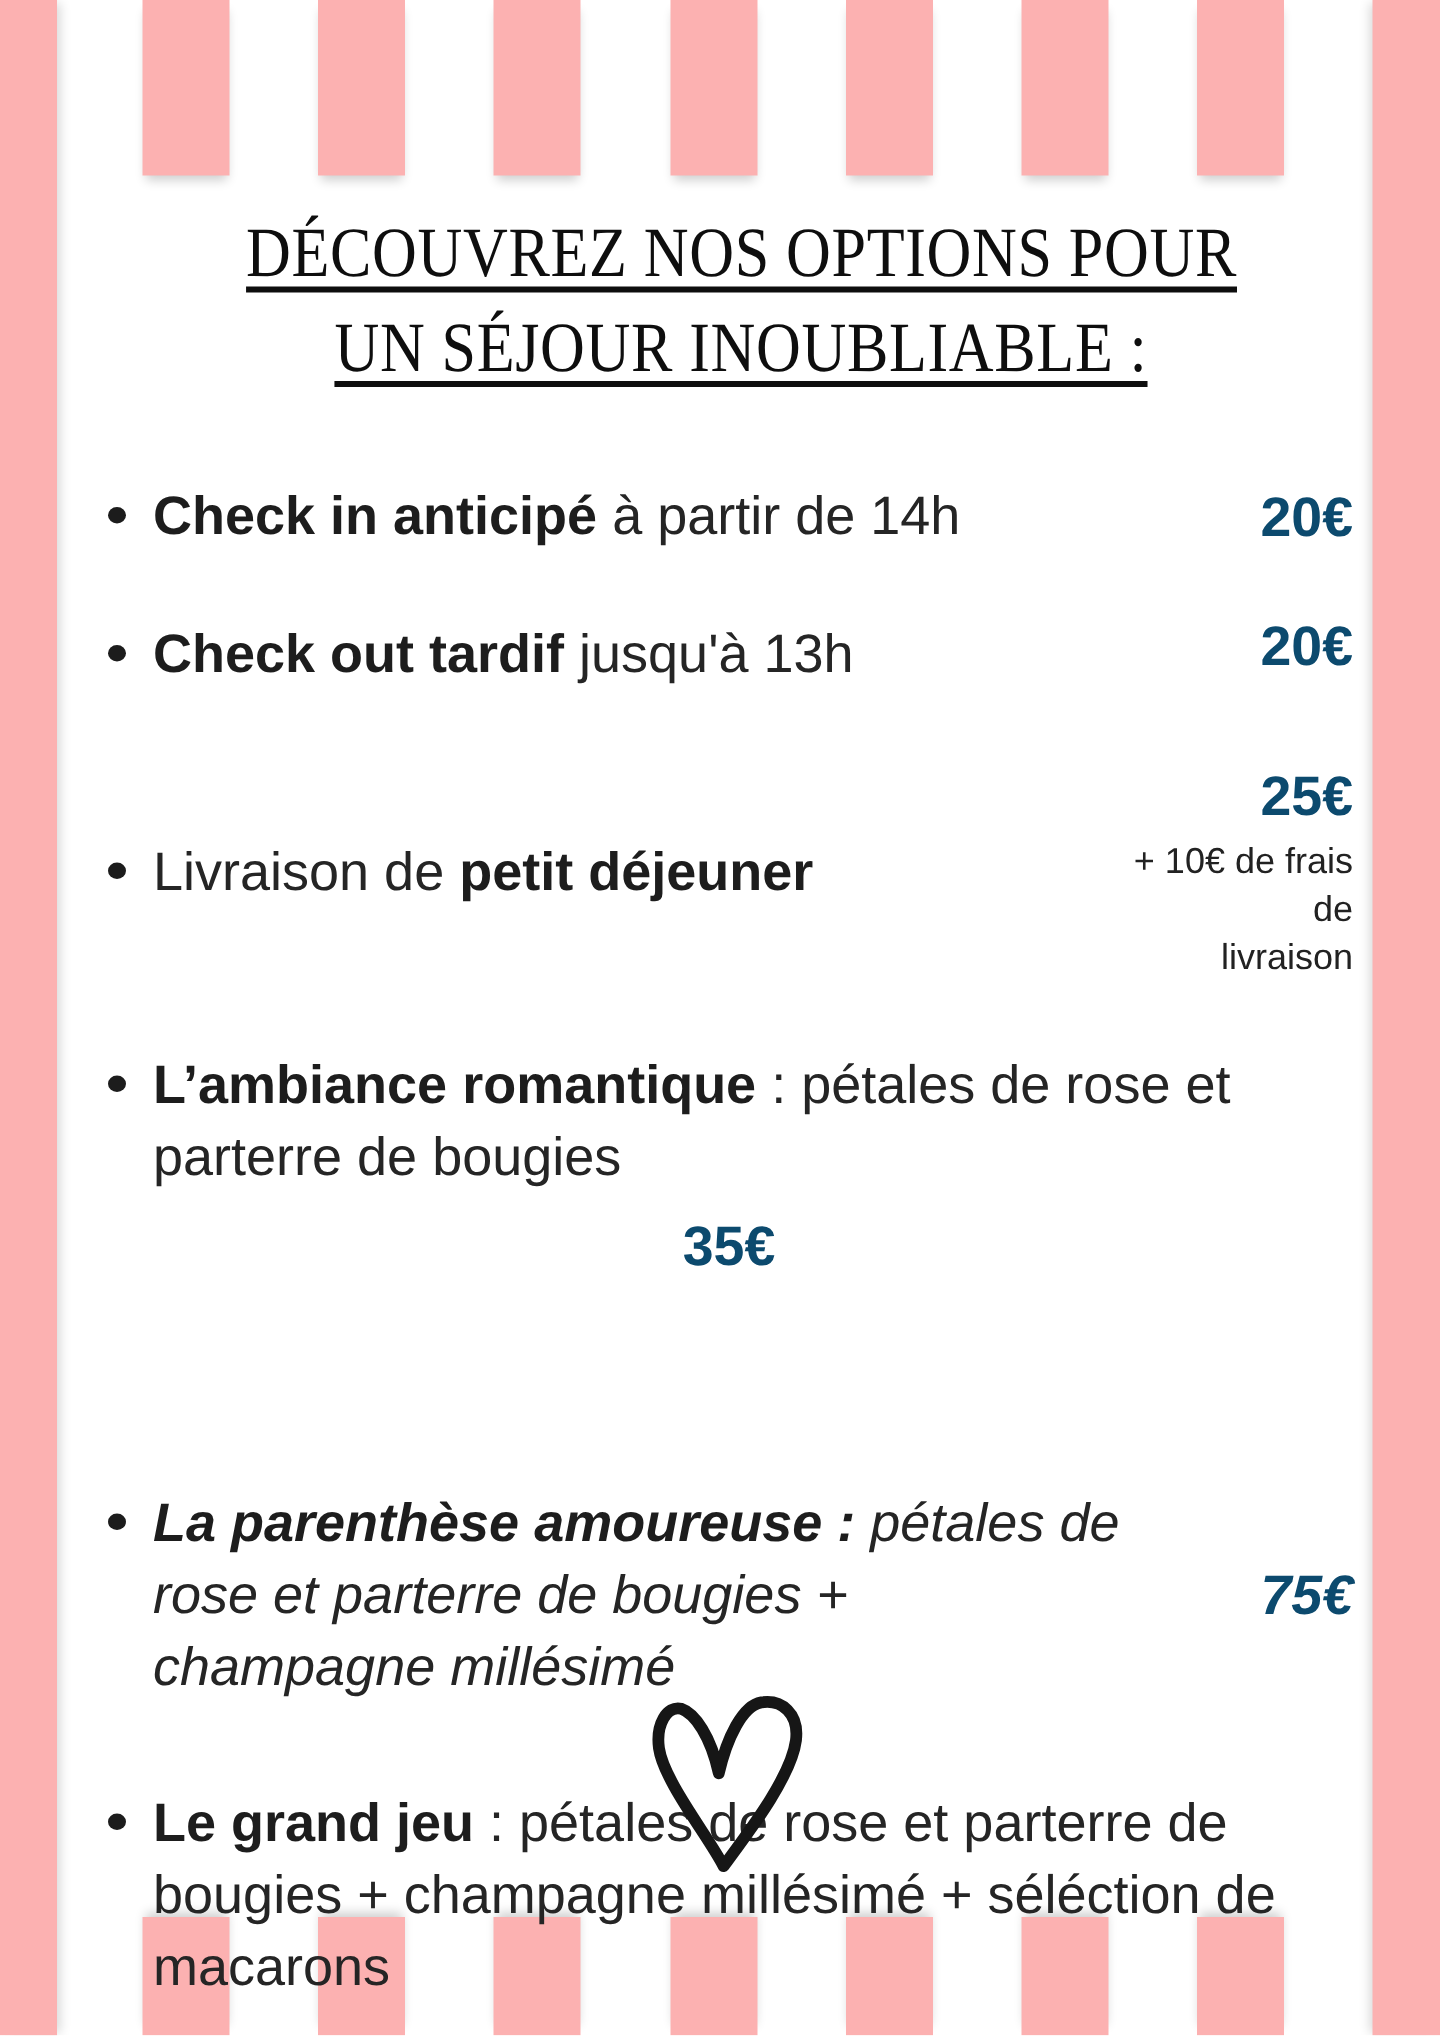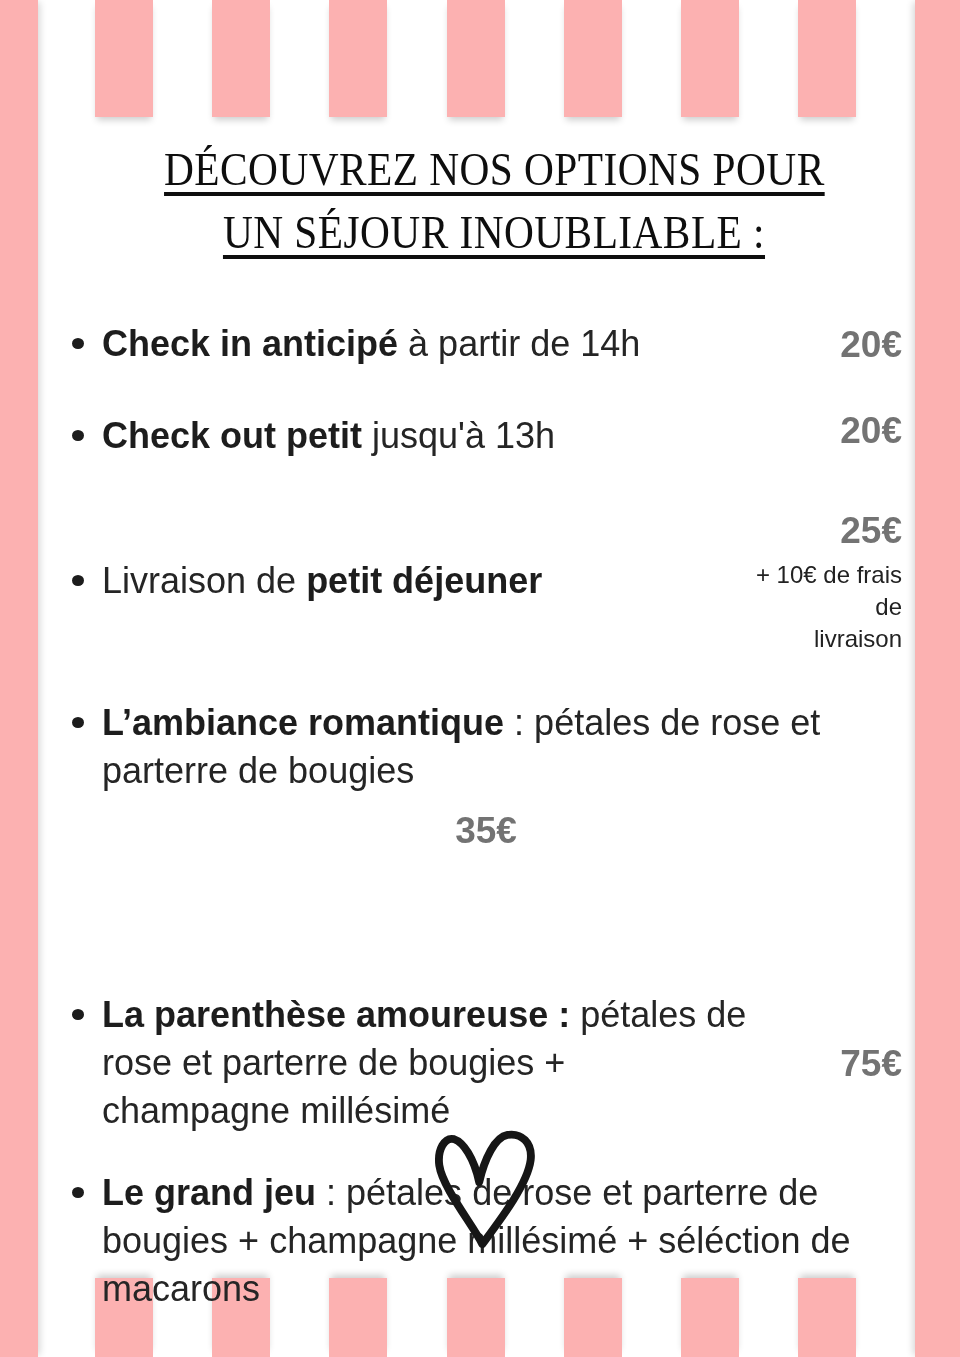--- a/index.html
+++ b/index.html
@@ -44,34 +44,34 @@
     text-underline-offset:7px;
   }
 
   
   .menu { position:absolute; left:70px; right:58px; top:320px; }
   .item { display:flex; align-items:center; }
   .gap1 { margin-bottom:44px; }
   .gap2 { margin-bottom:46px; }
   .gap3 { margin-bottom:44px;gap:44px; }
   .gap4 { margin-bottom:46px;flex-direction:column; }
-  .gap5 { margin-bottom:34px; }
+  .gap5 { margin-bottom:56px;font-style:italic; }
   .item-left { flex:1 1 auto; min-width:0; font-size:36px; line-height:48px; }
   .line1 { position:relative; padding-left:32px; }
   .bullet {
     position:absolute; left:2px; top:18px;
     width:12px; height:11px; border-radius:50%;
     background:#1c1c1c;
   }
   .item-name { font-weight:700; color:#1d1d1d; }
   .item-desc { font-weight:400; color:#252525; }
   .subline { font-style:italic; padding-left:0; color:#1f1f1f; }
   .price-col { flex:0 0 150px; text-align:right; }
   .price {
-    font-weight:700; font-size:37px; line-height:46px; color:#737373;
+    font-weight:700; font-size:37px; line-height:46px; color:#0c4a6e;
     white-space:nowrap;
   }
   .price.up   { margin-top:-11px; }
   .price.down { margin-top:13px; }
   .price.mid  { margin-top:2px; }
   .price-note {
     margin-top:5px;
     font-size:24px; line-height:32px; font-weight:400; color:#222;
     white-space:pre-line;
   }
@@ -123,21 +123,21 @@
       </div>
       <div class="price-col">
         <div class="price mid">20€</div>
       </div>
     </div>
 
     <div class="item gap2">
       <div class="item-left">
         <div class="line1">
           <span class="bullet"></span>
-          <span class="item-name">Check out petit</span><span class="item-desc"> jusqu'à 13h</span>
+          <span class="item-name">Check out tardif</span><span class="item-desc"> jusqu'à 13h</span>
         </div>
       </div>
       <div class="price-col">
         <div class="price up">20€</div>
       </div>
     </div>
 
     <div class="item gap3">
       <div class="item-left">
         <div class="line1">

